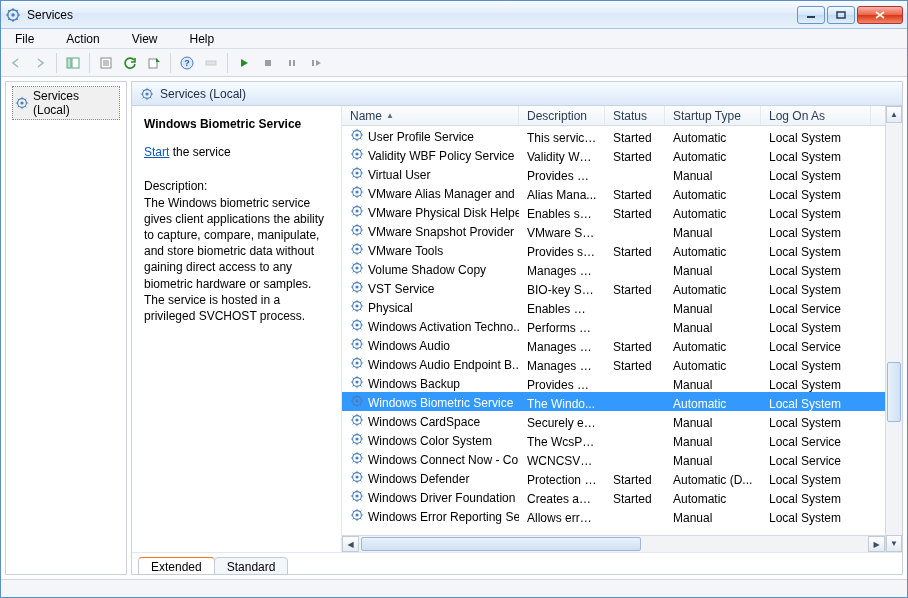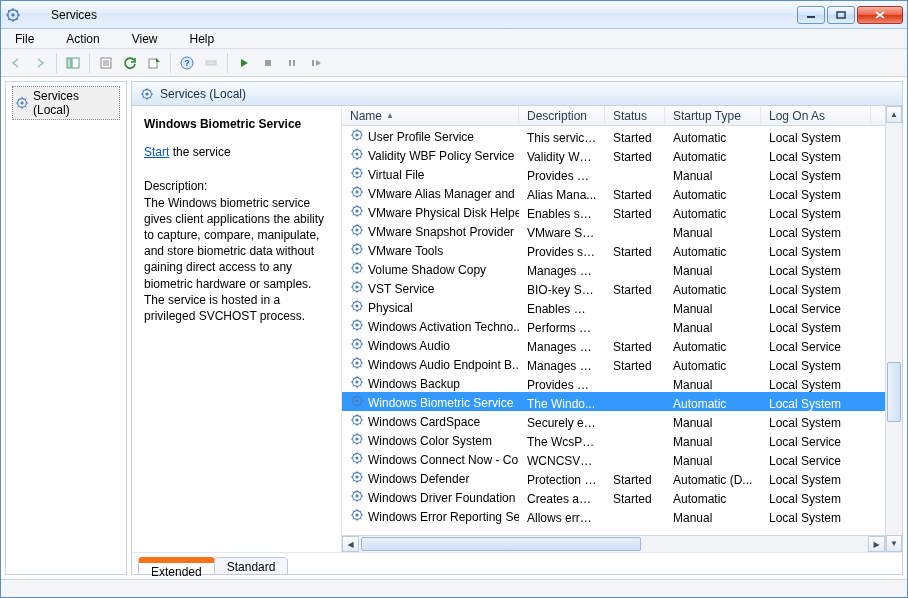--- a/index.html
+++ b/index.html
@@ -1,18 +1,18 @@
 <!DOCTYPE html>
 <html><head>
 <meta charset="utf-8">
 <style>
   * { box-sizing: border-box; }
   html, body { margin:0; padding:0; font-family: "Segoe UI", Tahoma, sans-serif; font-size: 12px; background:#fff; color:#000; }
   .window { width:908px; height:598px; border:1px solid #5a8ec6; background:#fff; display:flex; flex-direction:column; }
-  .titlebar { height:28px; background:linear-gradient(to bottom,#f7fbff,#e3eefb 45%,#dbe8f8 46%,#e8f1fb); display:flex; align-items:center; padding:0 4px; border-bottom:1px solid #aac6e6;gap:24px; }
+  .titlebar { height:28px; background:linear-gradient(to bottom,#f7fbff,#e3eefb 45%,#dbe8f8 46%,#e8f1fb); display:flex; align-items:center; padding:0 4px; border-bottom:1px solid #aac6e6; }
   .titlebar .icon { width:16px; height:16px; margin-right:6px; display:flex; align-items:center; justify-content:center; }
   .titlebar .title { flex:1; color:#000; }
   .winbtns { display:flex; gap:2px; }
   .winbtn { width:28px; height:18px; border:1px solid #6f93bd; border-radius:3px; background:linear-gradient(to bottom,#f3f9ff,#d4e6f9 48%,#c3dbf4 51%,#e1effb); display:flex; align-items:center; justify-content:center; font-size:10px; color:#2b3d55; }
   .winbtn.max { width:28px; }
   .winbtn.close { width:46px; background:linear-gradient(to bottom,#f7b5a5,#e9664b 48%,#db3510 51%,#ef896d); border-color:#a33; color:#fff; font-weight:bold; }
   .menubar { height:20px; display:flex; align-items:center; padding:0 6px; gap:16px; background:#f4f6f9; border-bottom:1px solid #d8dee6; }
   .menubar .mi { padding:1px 8px; cursor:default; }
   .toolbar { height:28px; display:flex; align-items:center; padding:0 4px; gap:2px; background:#f4f6f9; border-bottom:1px solid #cfd7e2; }
   .tbtn { width:22px; height:22px; display:flex; align-items:center; justify-content:center; border:1px solid transparent; border-radius:2px; cursor:default; }
@@ -41,21 +41,21 @@
   .vscroll { width:17px; background:#f1f3f6; border-left:1px solid #d3dce7; display:flex; flex-direction:column; }
   .vscroll .arrow { height:17px; background:linear-gradient(to bottom,#fefefe,#e5ebf3); border:1px solid #c0cbd9; display:flex; align-items:center; justify-content:center; font-size:8px; color:#3a4d66; }
   .vscroll .track { flex:1; position:relative; }
   .vscroll .thumb { position:absolute; left:1px; right:1px; top:58%; height:60px; background:linear-gradient(to right,#e9f1fb,#cfe0f4); border:1px solid #9cb7d8; border-radius:2px; }
   .hscroll { height:17px; background:#f1f3f6; border-top:1px solid #d3dce7; display:flex; }
   .hscroll .arrow { width:17px; background:linear-gradient(to bottom,#fefefe,#e5ebf3); border:1px solid #c0cbd9; display:flex; align-items:center; justify-content:center; font-size:8px; color:#3a4d66; }
   .hscroll .track { flex:1; position:relative; }
   .hscroll .thumb { position:absolute; top:1px; bottom:1px; left:2px; width:55%; background:linear-gradient(to bottom,#e9f1fb,#cfe0f4); border:1px solid #9cb7d8; border-radius:2px; }
   .tabs { height:22px; display:flex; align-items:flex-end; padding:0 0 0 6px; background:#fff; border-top:1px solid #e2e8f1; }
   .tab { padding:2px 12px 2px 12px; border:1px solid #c0cbd9; border-top-left-radius:4px; border-top-right-radius:4px; margin-right:-1px; background:#f3f6fa; font-size:12px; position:relative; top:1px; height:18px; line-height:14px; }
-  .tab.active { background:#fff; border-top:6px solid #f97316; z-index:2; }
+  .tab.active { background:#fff; border-top:1px solid #f97316; z-index:2; }
   .statusbar { height:18px; border-top:1px solid #cfd7e2; background:#f4f6f9; }
   .sortarrow { font-size:8px; color:#5a6d85; }
 </style>
 </head>
 <body>
 
 <div class="window">
 
   <div class="titlebar">
     <span class="icon">
@@ -241,21 +241,21 @@
                   <div class="cell" style="width:96px">Automatic</div>
                   <div class="cell" style="width:110px">Local System</div>
                 </div>
                 <div class="row">
                   <div class="cell namecell" style="width:177px">
                     <span><svg class="svcicon" viewBox="0 0 16 16">
                         <circle cx="8" cy="8" r="5" fill="none" stroke="#4a7cb8" stroke-width="1.2"></circle>
                         <circle cx="8" cy="8" r="1.8" fill="#4a7cb8"></circle>
                         <path d="M8 1v2M8 13v2M1 8h2M13 8h2M3 3l1.5 1.5M11.5 11.5L13 13M3 13l1.5-1.5M11.5 4.5L13 3" stroke="#4a7cb8" stroke-width="1"></path>
                       </svg></span>
-                    <span>Virtual File</span>
+                    <span>Virtual User</span>
                   </div>
                   <div class="cell" style="width:86px">Provides m...</div>
                   <div class="cell" style="width:60px"></div>
                   <div class="cell" style="width:96px">Manual</div>
                   <div class="cell" style="width:110px">Local System</div>
                 </div>
                 <div class="row">
                   <div class="cell namecell" style="width:177px">
                     <span><svg class="svcicon" viewBox="0 0 16 16">
                         <circle cx="8" cy="8" r="5" fill="none" stroke="#4a7cb8" stroke-width="1.2"></circle>

